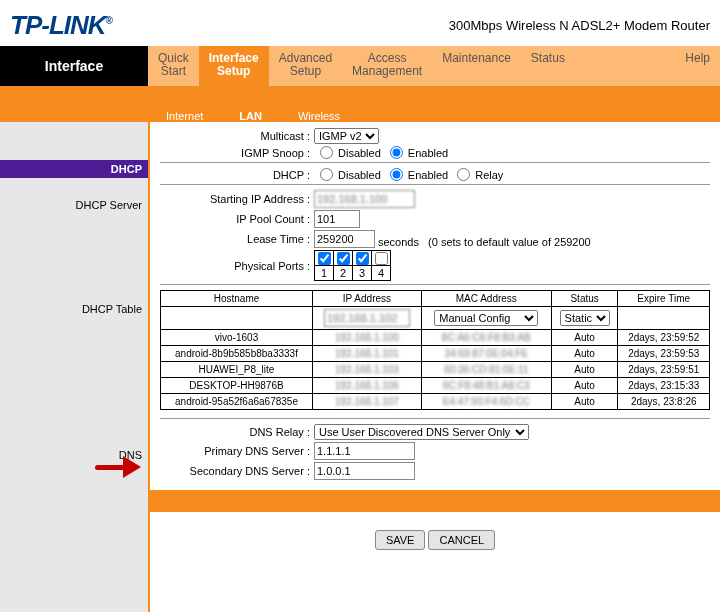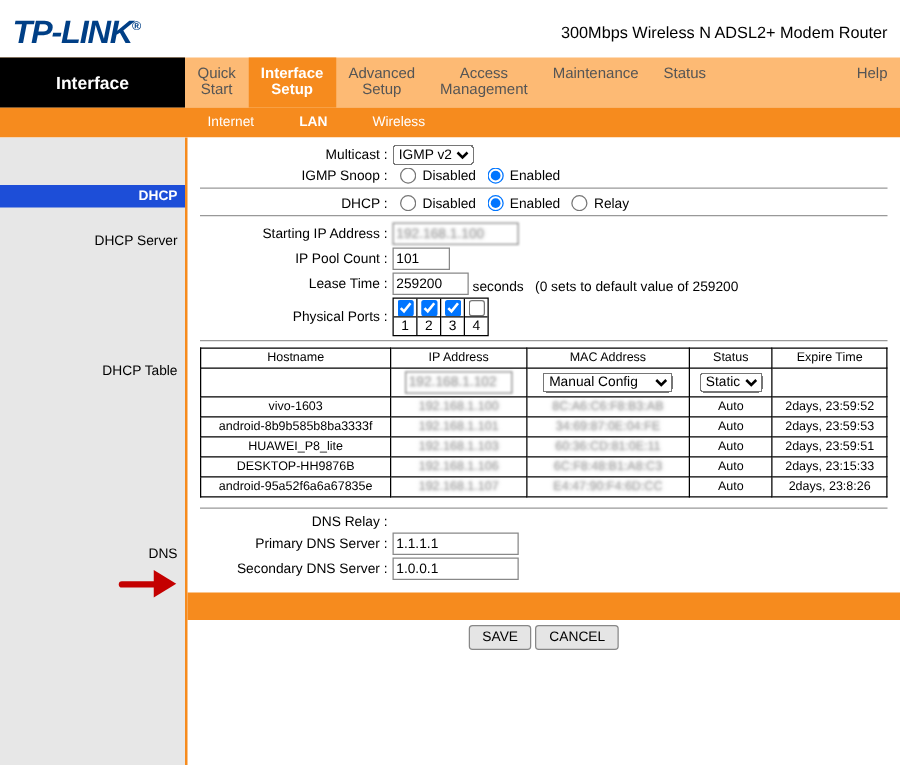--- a/index.html
+++ b/index.html
@@ -8,46 +8,46 @@
   .logo{font-family:Arial;font-size:26px;font-weight:bold;font-style:italic;color:#003f86;letter-spacing:-1px}
   .logo sup{font-size:10px;font-style:normal}
   .tagline{font-size:13px;color:#000}
   .tabs{display:flex;background:#fdba74;border-bottom:0}
   .leftcol{width:148px;flex:0 0 148px}
   .black{background:#000;color:#fff;display:flex;align-items:center;justify-content:center;height:40px;font-weight:bold;font-size:14px}
   .tabbar{display:flex;flex:1}
   .tab{flex:0 0 auto;padding:6px 10px;color:#555;font-size:12px;text-align:center;line-height:13px;cursor:pointer}
   .tab.active{background:#f68b1e;color:#fff;font-weight:bold}
   .tab:last-child{margin-left:auto}
-  .subtabs{display:flex;background:#f68b1e;height:24px;align-items:center}
+  .subtabs{display:flex;background:#f68b1e;height:36px;align-items:flex-end}
   .subtabs .spacer{width:148px;flex:0 0 148px;background:#000}
   .subtab{color:#fff;padding:0 18px;font-size:11px;cursor:pointer}
   .subtab.active{color:#fff;font-weight:bold}
   .content{display:flex}
   .side{width:148px;flex:0 0 148px;background:#e7e7e7;min-height:520px;position:relative}
-  .sideband{background:#1d4ed8;color:#fff;text-align:right;padding:3px 6px;font-weight:bold;font-size:11px}
+  .sideband{background:#4c1d95;color:#fff;text-align:right;padding:3px 6px;font-weight:bold;font-size:11px}
   .sidelabel{text-align:right;padding:3px 6px;font-size:11px;color:#000}
   .main{flex:1;background:#fff;border-left:2px solid #f68b1e;padding:4px 10px 10px 10px;min-height:520px}
   .row{display:flex;align-items:center;margin:2px 0}
   .row .lbl{width:150px;text-align:right;padding-right:4px;color:#000}
   .row .fld{display:flex;align-items:flex-end;gap:3px}
   hr.s{border:none;border-top:1px solid #999;margin:3px 0 5px 0}
   input[type=text]{font-size:11px;padding:1px 2px;border:1px solid #888;height:14px}
   select{font-size:11px}
   .portbox{border:1px solid #000;display:inline-flex}
   .portcell{width:18px;border-right:1px solid #000;text-align:center}
   .portcell:last-child{border-right:none}
   .portcell .c{border-bottom:1px solid #000;display:flex;align-items:center;justify-content:center;height:14px}
   .portcell .n{height:14px;line-height:14px}
   table.dhcp{border-collapse:collapse;width:100%;margin-top:2px}
   table.dhcp th,table.dhcp td{border:1px solid #000;font-size:10px;text-align:center;padding:2px 3px}
   table.dhcp th{background:#fff;font-weight:normal}
   .blur{color:#bbb;text-shadow:0 0 3px #999;filter:blur(1px)}
   .orangeband{background:#f68b1e;height:22px;margin-left:0}
-  .btnwrap{text-align:center;margin-top:4px}
+  .btnwrap{text-align:center;margin-top:18px}
   .btn{background:#e5e5e5;border:1px solid #888;border-radius:3px;padding:3px 10px;font-size:11px;cursor:pointer}
   .arrowwrap{position:absolute;left:95px;top:457px;pointer-events:none}
   .arrowline{position:absolute;width:34px;height:5px;background:#c40000;border-radius:3px;top:8px;left:0}
   .arrowhead{position:absolute;left:28px;top:-1px;width:0;height:0;border-top:11px solid transparent;border-bottom:11px solid transparent;border-left:18px solid #c40000}
   input[type=radio]{margin:0 2px 0 6px;vertical-align:middle}
   input[type=checkbox]{margin:0}
 </style>
 </head>
 <body>
 
@@ -223,20 +223,23 @@
               <td class="blur">E4:47:90:F4:6D:CC</td>
               <td>Auto</td>
               <td>2days, 23:8:26</td>
             </tr>
       </tbody>
         </table>
 
       <hr class="s" style="margin-top:8px">
       <div class="row">
         <div class="lbl">DNS Relay :</div>
+        <div class="fld">
+            <select style="width:215px"><option>Use User Discovered DNS Server Only</option></select>
+          </div>
       </div>
       <div class="row">
         <div class="lbl">Primary DNS Server :</div>
         <div class="fld">
             <input type="text" style="width: 95px;" value="1.1.1.1">
           </div>
       </div>
       <div class="row">
         <div class="lbl">Secondary DNS Server :</div>
         <div class="fld">

